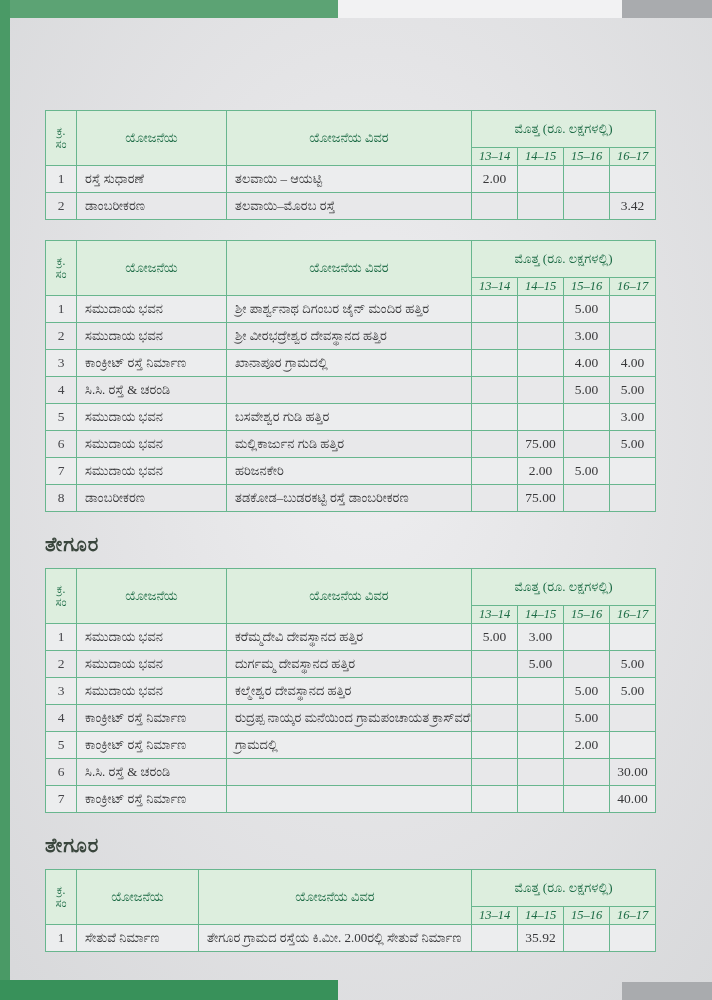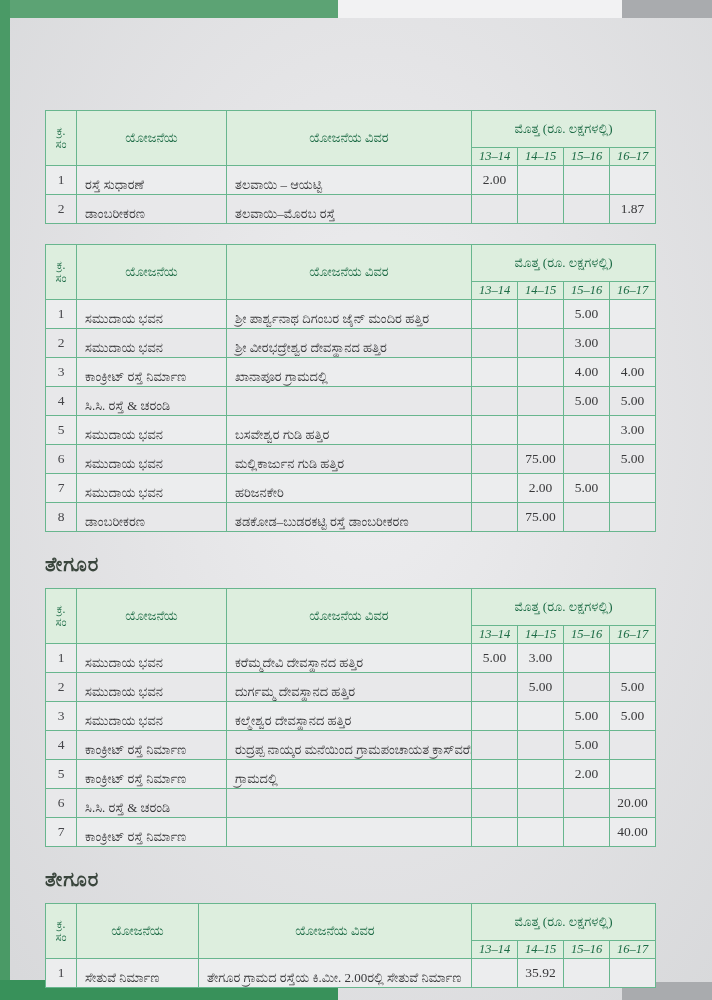--- a/index.html
+++ b/index.html
@@ -68,21 +68,21 @@
   th.h-scheme,th.h-details{font-size:13px;margin-left:14px;}
 
   tbody td{
     height:27px;
     font-size:13px;
     color:var(--data_text);
     background:var(--cell_bg);
   }
   td.sl{text-align:center;font-size:13.5px;color:#46464a;}
   td.scheme,td.details{
-    padding:11px 4px 1px 8px;
+    padding:1px 4px 1px 8px;
     white-space:nowrap;overflow:hidden;
   }
   td.val{text-align:center;font-size:13.5px;padding:1px 2px;}
   tbody tr:nth-child(even) td{background:#e8e8ea;}
 </style>
 </head>
 <body>
 
 <div class="top-bar-green"></div>
 <div class="top-bar-white"></div>
@@ -131,21 +131,21 @@
     <td class="val"></td>
   </tr>
 
   <tr>
     <td class="sl">2</td>
     <td class="scheme">ಡಾಂಬರೀಕರಣ</td>
     <td class="details">ತಲವಾಯಿ–ಮೊರಬ ರಸ್ತೆ</td>
     <td class="val"></td>
     <td class="val"></td>
     <td class="val"></td>
-    <td class="val">1.87</td>
+    <td class="val">3.42</td>
   </tr>
 </tbody>
     </table>
   </section>
 
   <section>
     <table>
       <colgroup>
         <col class="c-sl">
           <col class="c-scheme">
@@ -336,21 +336,21 @@
     <td class="val"></td>
   </tr>
 
   <tr>
     <td class="sl">6</td>
     <td class="scheme">ಸಿ.ಸಿ. ರಸ್ತೆ &amp; ಚರಂಡಿ</td>
     <td class="details"></td>
     <td class="val"></td>
     <td class="val"></td>
     <td class="val"></td>
-    <td class="val">20.00</td>
+    <td class="val">30.00</td>
   </tr>
 
   <tr>
     <td class="sl">7</td>
     <td class="scheme">ಕಾಂಕ್ರೀಟ್ ರಸ್ತೆ ನಿರ್ಮಾಣ</td>
     <td class="details"></td>
     <td class="val"></td>
     <td class="val"></td>
     <td class="val"></td>
     <td class="val">40.00</td>

